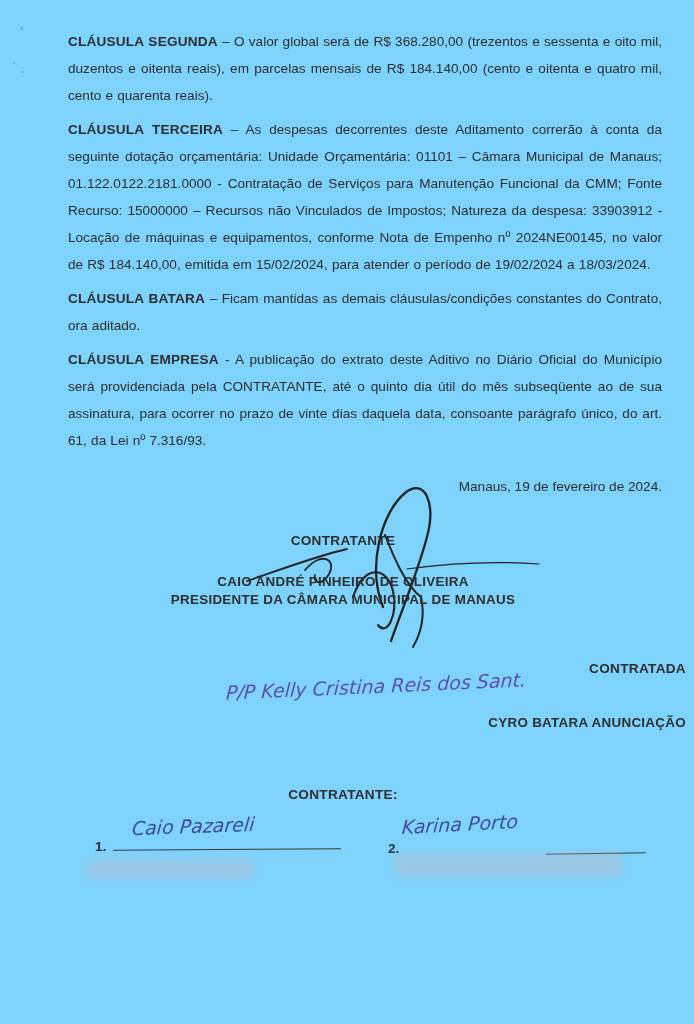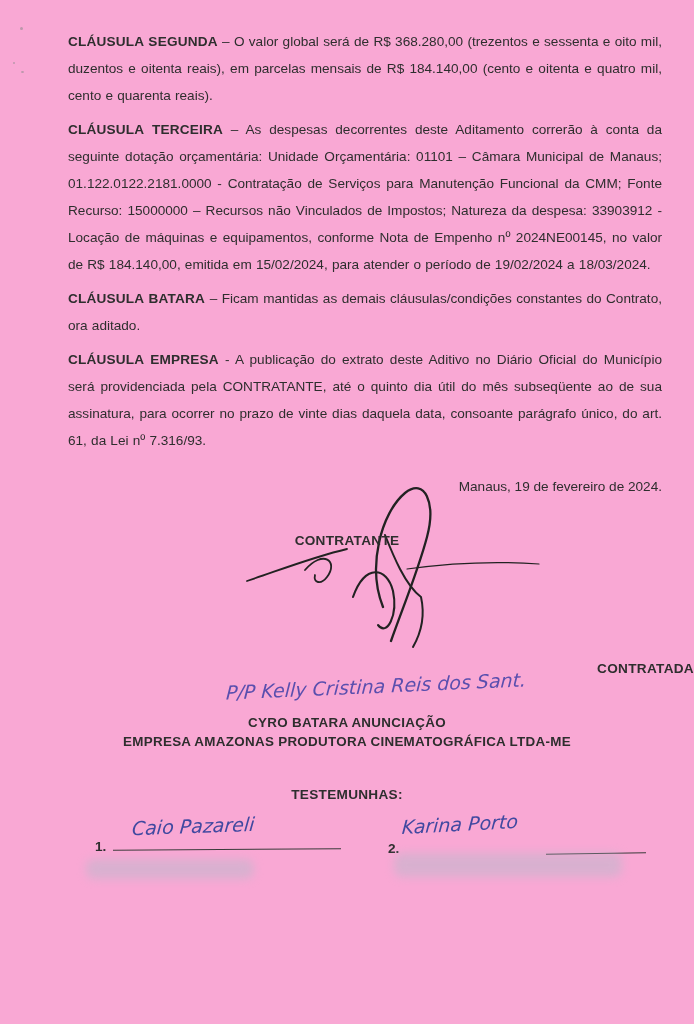--- a/index.html
+++ b/index.html
@@ -1,33 +1,33 @@
 <!DOCTYPE html>
 <html><head>
 <meta charset="utf-8">
 <style>
   html,body{margin:0;padding:0;background:#e8e8e8;}
   .doc{
     position:relative;
     width:694px;height:1024px;
-    background:#f9a8d4;
+    background:#7dd3fc;
     overflow:hidden;
     font-family:"Liberation Sans","DejaVu Sans",sans-serif;
     font-size:13.6px;line-height:27px;color:#2e2e2e;
     margin:0 auto;
   }
   .content{padding:28px 32px 0 68px;}
   p.para{text-align:justify;margin:0 0 7px 0;word-spacing:0.4px;}
   p.para b{letter-spacing:0.2px;}
   .speck{position:absolute;background:#8a8a8a;border-radius:50%;opacity:.55;}
 
   .sig-area{position:relative;height:545px;}
   .abs{position:absolute;}
   .dateline{right:32px;top:12px;font-size:13.6px;}
-  .center-line{left:0;right:0;text-align:center;font-weight:bold;letter-spacing:.3px;}
+  .center-line{left:0;right:8px;text-align:center;font-weight:bold;letter-spacing:.3px;}
   .names{line-height:18px;font-size:13.4px;}
   .names2{line-height:19px;font-size:13.4px;}
 
   .scrawl{left:235px;top:14px;pointer-events:none;}
   .handwrite{
     font-family:"DejaVu Sans",sans-serif;font-style:italic;
     white-space:nowrap;pointer-events:none;
   }
   .hw-contratada{left:226px;top:212px;font-size:19px;color:#5a4fae;transform:rotate(-2.5deg) skewX(-6deg);}
   .hw-w1{left:132px;top:352px;font-size:19px;color:#4049a0;transform:rotate(-2deg) skewX(-7deg);}
@@ -66,31 +66,34 @@
         <path d="M 70 95 C 88 74, 104 86, 92 102 C 86 110, 78 108, 80 100" stroke-width="1.8"></path>
         <path d="M 148 132 C 132 92, 146 38, 170 18 C 190 2, 201 28, 192 62 C 183 96, 168 132, 156 166" stroke-width="2.3"></path>
         <path d="M 118 122 C 130 88, 152 92, 158 116 C 163 140, 152 162, 143 150" stroke-width="2.1"></path>
         <path d="M 150 60 C 158 80, 170 110, 186 122 C 190 140, 186 158, 178 172" stroke-width="2"></path>
         <path d="M 172 94 C 215 88, 262 86, 304 89" stroke-width="1.2"></path>
       </g>
     </svg>
 
     <div class="abs center-line" style="top:66px;">CONTRATANTE</div>
 
+    <div class="abs center-line names" style="top:112px;">
+      <div>CAIO ANDRÉ PINHEIRO DE OLIVEIRA</div>
+      <div>PRESIDENTE DA CÂMARA MUNICIPAL DE MANAUS</div>
+    </div>
 
     <div class="abs center-line" style="top:194px;text-align:right;">CONTRATADA</div>
 
     <div class="abs handwrite hw-contratada">P/P Kelly Cristina Reis dos Sant.</div>
 
-    <div class="abs center-line names2" style="top:252px;">
+    <div class="abs center-line names2" style="top:252px;text-align:right;">
       <div>CYRO BATARA ANUNCIAÇÃO</div>
-      <div>EMPRESA AMAZONAS PRODUTORA CINEMATOGRÁFICA LTDA-ME</div>
     </div>
 
-    <div class="abs center-line" style="top:320px;">TESTEMUNHAS:</div>
+    <div class="abs center-line" style="top:320px;">CONTRATANTE:</div>
 
     <span class="abs wit-num" style="left:95px;top:372px;">1.</span>
     <div class="abs handwrite hw-w1">Caio Pazareli</div>
     <div class="abs sig-line" style="left:113px;top:388px;width:228px;transform:rotate(-0.4deg);"></div>
     <div class="abs blur-patch" style="left:86px;top:398px;width:168px;height:20px;"></div>
 
     <span class="abs wit-num" style="left:388px;top:374px;">2.</span>
     <div class="abs handwrite hw-w2">Karina Porto</div>
     <div class="abs sig-line" style="left:546px;top:392px;width:100px;transform:rotate(-1deg);"></div>
     <div class="abs blur-patch" style="left:394px;top:392px;width:228px;height:24px;"></div>

